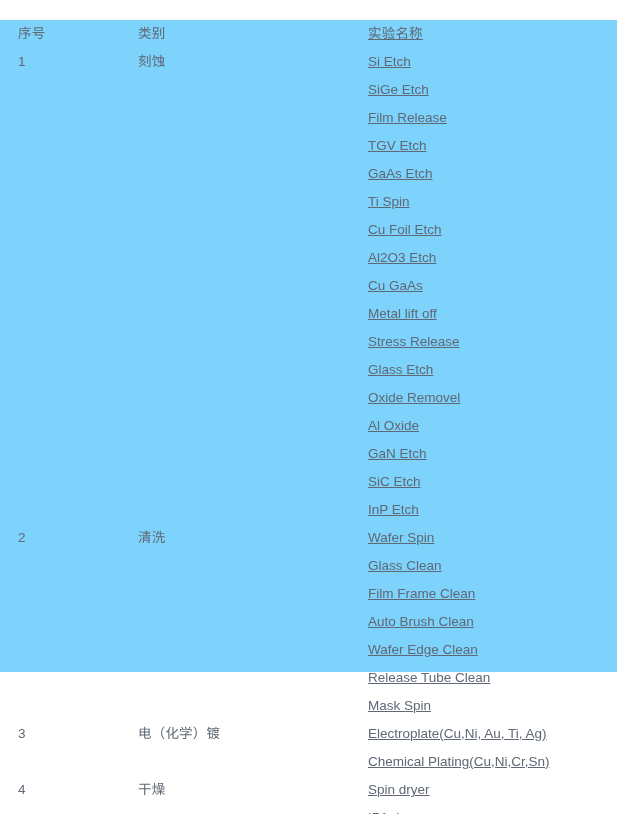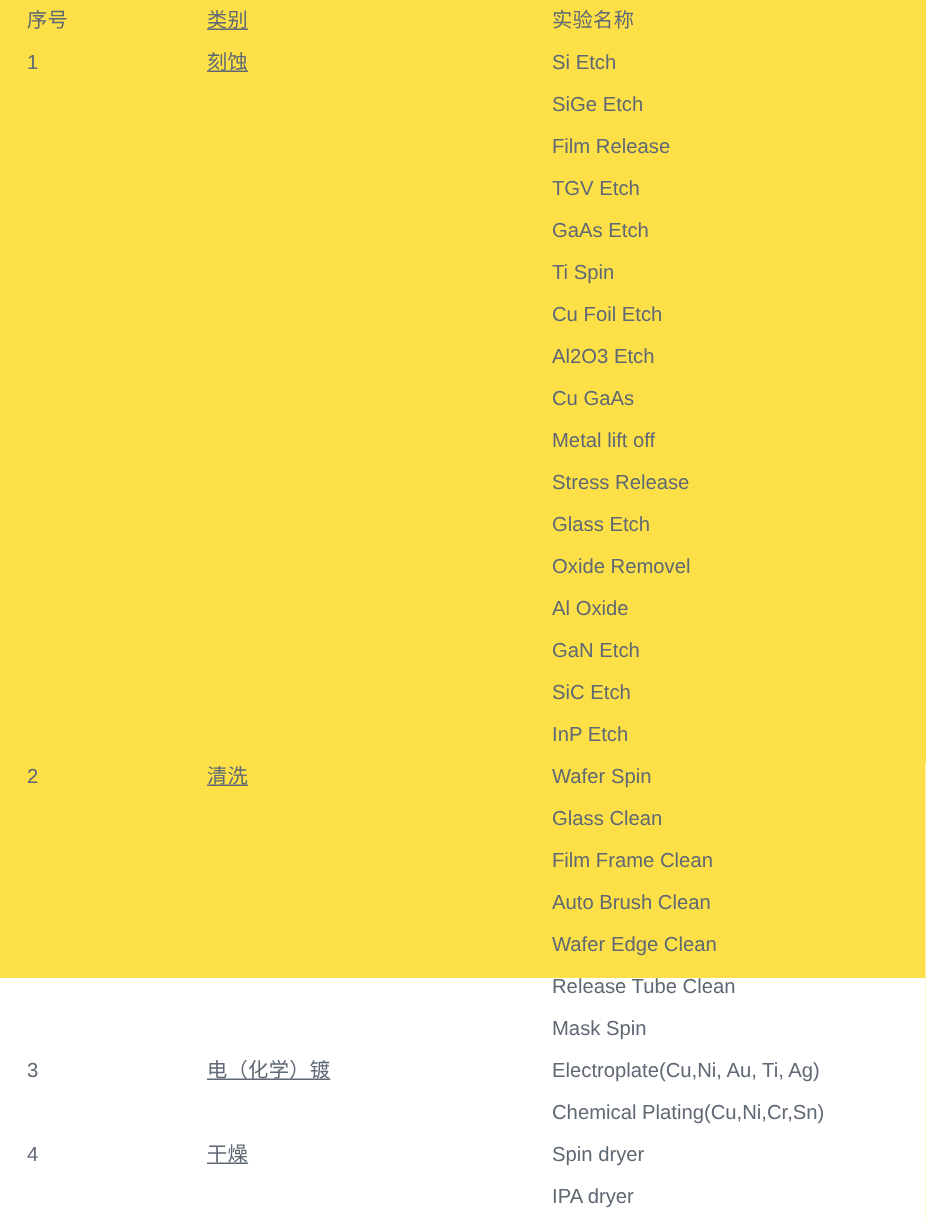--- a/index.html
+++ b/index.html
@@ -14,21 +14,22 @@
     height: 814px;
     overflow: hidden;
     font-family: "Liberation Sans", "DejaVu Sans", sans-serif;
     -webkit-font-smoothing: antialiased;
   }
 
   .sheet {
     position: relative;
     width: 617px;
     height: 652px;
-    background: #fde047;
+    background: #7dd3fc;
+    margin-top: 20px;
   }
 
   table.exp-table {
     width: 617px;
     border-collapse: collapse;
     border: 0;
     table-layout: fixed;
     margin: 0;
   }
 
@@ -47,22 +48,22 @@
     font-weight: normal;
     text-align: left;
     font-size: 13.5px;
     color: #5f6874;
     white-space: nowrap;
     overflow: visible;
   }
 
   
   .col-seq   { width: 60px;  padding-left: 18px !important; }
-  .col-cat   { width: 115px; padding-left: 78px !important; text-decoration: underline; }
-  .col-name  { width: 224px; padding-left: 193px !important; }
+  .col-cat   { width: 115px; padding-left: 78px !important; }
+  .col-name  { width: 224px; padding-left: 193px !important; text-decoration: underline; }
   .col-trans { width: 200px; padding-left: 417px !important; }
 
   
   table.exp-table td,
   table.exp-table th {
     box-sizing: border-box;
   }
 
   .header-row th {
     color: #5f6874;

